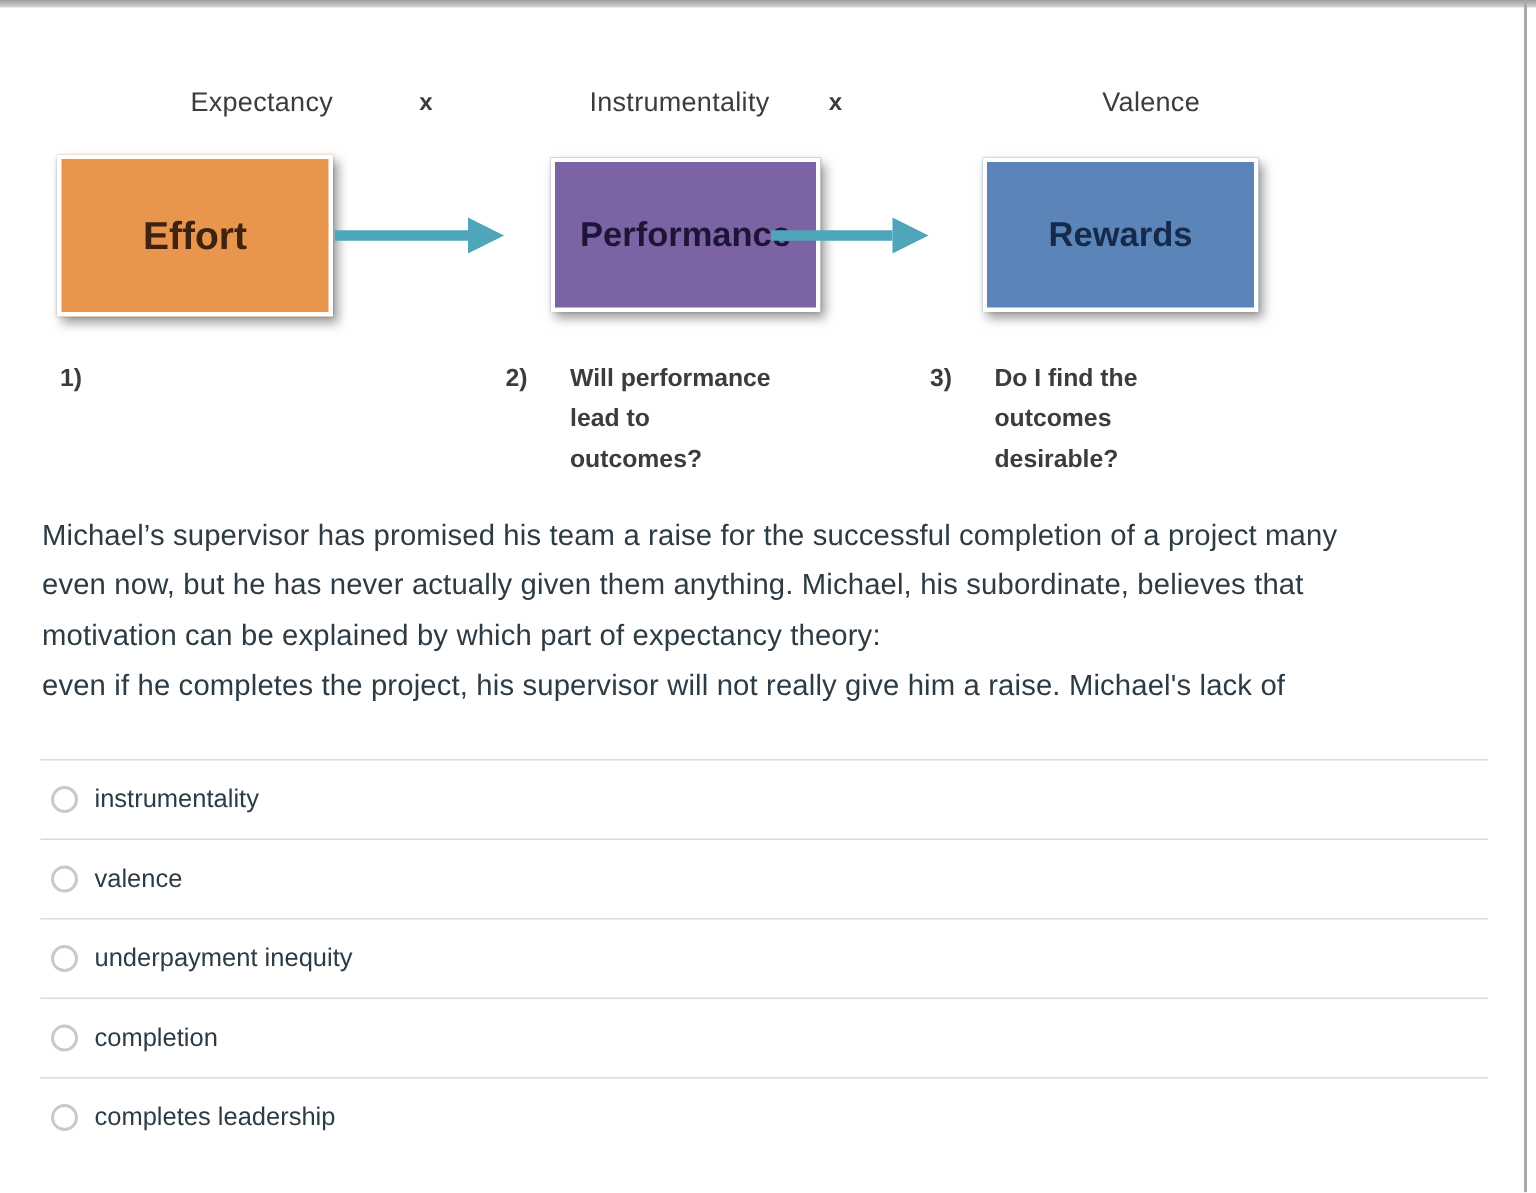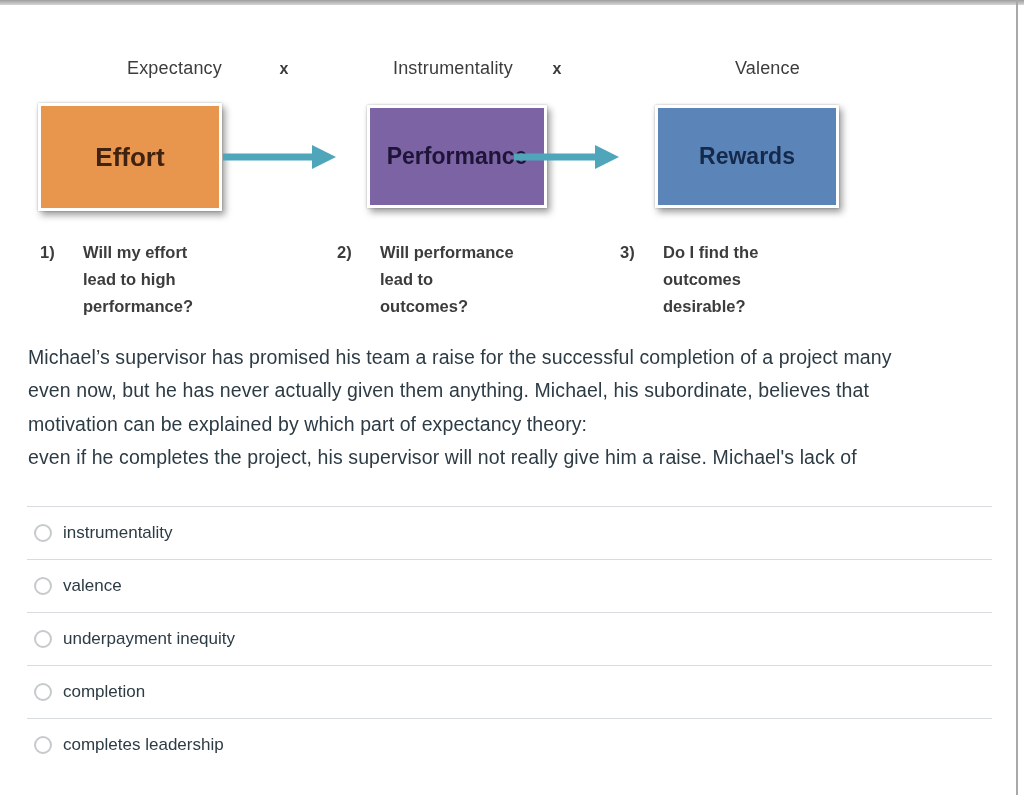--- a/index.html
+++ b/index.html
@@ -104,25 +104,20 @@
       <rect x="0" y="10.5" width="89" height="7" fill="currentColor"></rect>
       <polygon points="89,2 113,14 89,26" fill="currentColor"></polygon>
     </svg>
     <svg class="arrow" id="arrow-2" width="105" height="28" viewBox="0 0 105 28">
       <rect x="0" y="10.5" width="81" height="7" fill="currentColor"></rect>
       <polygon points="81,2 105,14 81,26" fill="currentColor"></polygon>
     </svg>
 
     <div class="subq" id="subq-1">
       <span class="num">1)</span>
-      <span>
-        <div>Will my effort</div>
-        <div>lead to high</div>
-        <div>performance?</div>
-      </span>
     </div>
     <div class="subq" id="subq-2">
       <span class="num">2)</span>
       <span>
         <div>Will performance</div>
         <div>lead to</div>
         <div>outcomes?</div>
       </span>
     </div>
     <div class="subq" id="subq-3">

